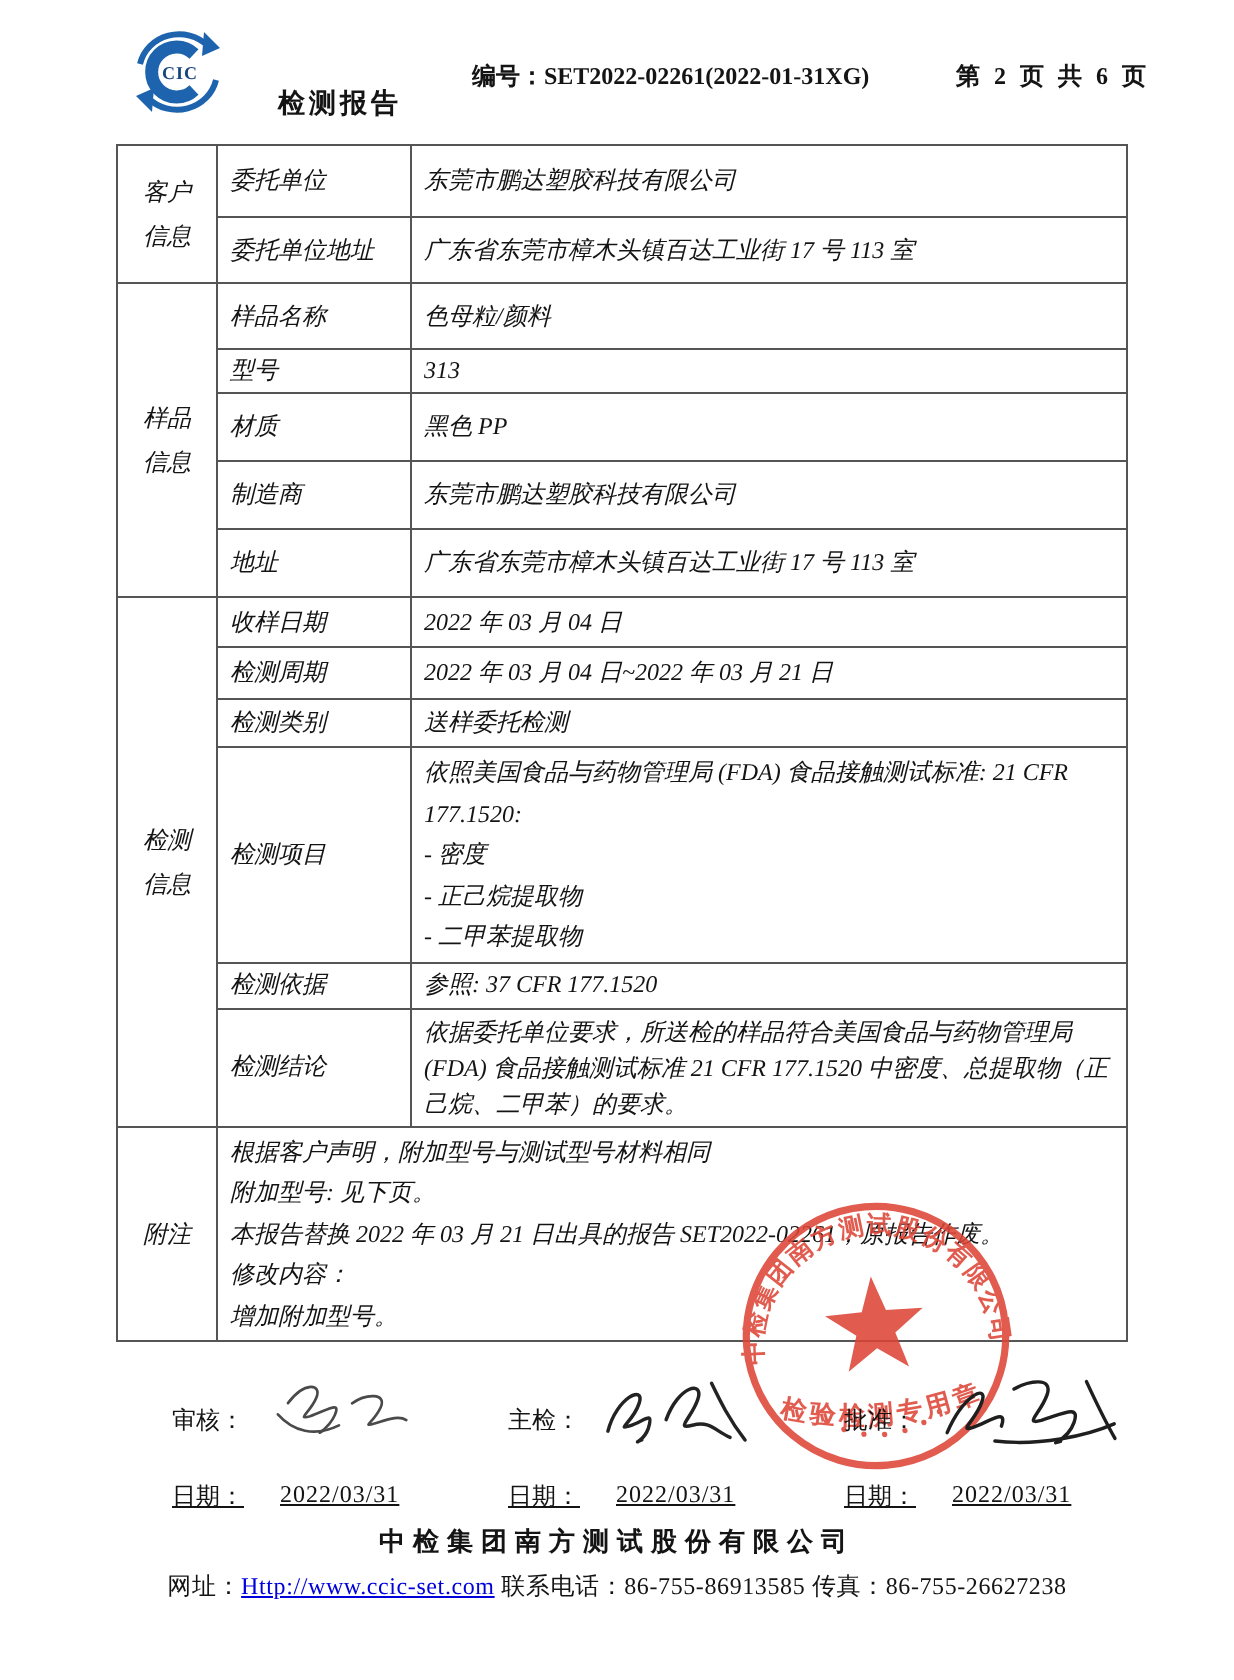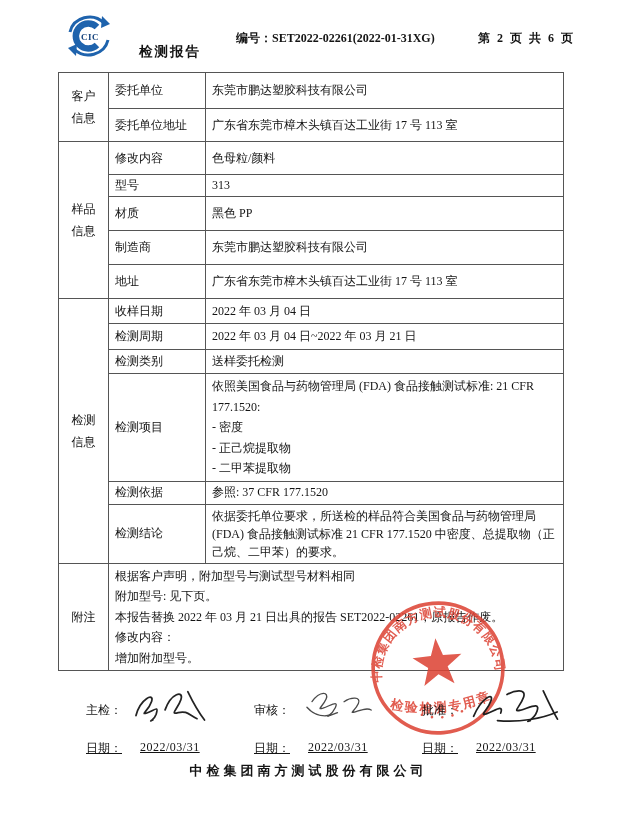--- a/index.html
+++ b/index.html
@@ -8,21 +8,21 @@
     font-family:"Liberation Serif","DejaVu Serif",serif;color:#141414;border-radius:27px;
   }
   
   .logo{position:absolute;left:64px;top:13px;width:50px;height:46px;}
   .hdr-title{position:absolute;left:139px;top:43px;font-size:13.5px;font-weight:bold;letter-spacing:2px;}
   .hdr-no{position:absolute;left:236px;top:30px;font-size:12px;font-weight:bold;}
   .hdr-page{position:absolute;left:478px;top:30px;font-size:12px;font-weight:bold;letter-spacing:2px;}
   
   table.report{
     position:absolute;left:58px;top:72px;width:505px;
-    border-collapse:collapse;table-layout:fixed;
+    border-collapse:collapse;table-layout:fixed;font-style:italic;
   }
   table.report td{
     border:1px solid #555;font-size:12px;padding:2px 6px;vertical-align:middle;
     overflow:hidden;
   }
   td.sec{
     text-align:center;white-space:pre-line;line-height:22px;padding:2px 2px;
   }
   td.lbl{padding-left:12px;}
   td.val{padding-left:13px;}
@@ -81,21 +81,21 @@
       <td class="lbl">委托单位</td>
       <td class="val">东莞市鹏达塑胶科技有限公司</td>
     </tr>
     <tr style="height:33px">
       <td class="lbl">委托单位地址</td>
       <td class="val">广东省东莞市樟木头镇百达工业街 17 号 113 室</td>
     </tr>
     <tr style="height:33px">
       <td class="sec" rowspan="5">样品
 信息</td>
-      <td class="lbl">修改内容</td>
+      <td class="lbl">样品名称</td>
       <td class="val">色母粒/颜料</td>
     </tr>
     <tr style="height:19px">
       <td class="lbl">型号</td>
       <td class="val">313</td>
     </tr>
     <tr style="height:34px">
       <td class="lbl">材质</td>
       <td class="val">黑色 PP</td>
     </tr>
@@ -165,36 +165,36 @@
         <circle cx="68" cy="116" r="1.3"></circle>
       <circle cx="58" cy="115" r="1.3"></circle>
         <circle cx="48.5" cy="111.9" r="1.3"></circle>
       <circle cx="40.5" cy="107.3" r="1.3"></circle>
     </g>
   </svg>
 
   <div class="sign-area">
     <div class="sig-grid">
       <div class="sig-cell">
+        <span class="role">审核：</span>
+        <svg width="84" height="40" viewBox="0 0 90 45">
+          <g fill="none" stroke="#4a4a4a" stroke-width="1.5" stroke-linecap="round" transform="rotate(-3 45 22)">
+            <path d="M16 16 C26 4 36 6 32 14 C28 22 20 26 28 24 C38 21 46 16 42 24 C38 32 28 36 36 32"></path>
+            <path d="M10 22 C18 32 30 36 44 30"></path>
+            <path d="M52 18 C60 13 72 13 68 21 C64 29 56 32 64 30 C72 28 78 26 82 29"></path>
+          </g>
+        </svg>
+      </div>
+      <div class="sig-cell">
         <span class="role">主检：</span>
         <svg width="92" height="44" viewBox="0 0 100 45">
           <g fill="none" stroke="#232323" stroke-width="1.9" stroke-linecap="round" transform="rotate(-4 50 22)">
             <path d="M8 30 C14 12 30 6 26 16 C22 26 12 30 20 28 C28 26 34 20 30 30 C27 37 20 38 26 36"></path>
             <path d="M40 26 C48 8 62 6 58 16 C54 26 44 32 54 30 C64 28 66 34 74 38"></path>
             <path d="M66 8 C70 18 74 28 82 40"></path>
-          </g>
-        </svg>
-      </div>
-      <div class="sig-cell">
-        <span class="role">审核：</span>
-        <svg width="84" height="40" viewBox="0 0 90 45">
-          <g fill="none" stroke="#4a4a4a" stroke-width="1.5" stroke-linecap="round" transform="rotate(-3 45 22)">
-            <path d="M16 16 C26 4 36 6 32 14 C28 22 20 26 28 24 C38 21 46 16 42 24 C38 32 28 36 36 32"></path>
-            <path d="M10 22 C18 32 30 36 44 30"></path>
-            <path d="M52 18 C60 13 72 13 68 21 C64 29 56 32 64 30 C72 28 78 26 82 29"></path>
           </g>
         </svg>
       </div>
       <div class="sig-cell">
         <span class="role">批准：</span>
         <svg width="100" height="46" viewBox="0 0 110 50">
           <g fill="none" stroke="#1f1f1f" stroke-width="1.9" stroke-linecap="round" transform="rotate(-3 55 25)">
             <path d="M10 34 C20 14 34 8 30 18 C26 28 16 34 24 32 C34 29 44 22 40 32"></path>
             <path d="M48 12 C56 8 70 6 66 16 C62 26 52 32 62 30 C74 27 84 22 80 32 C76 42 64 44 72 42"></path>
             <path d="M36 40 C60 44 86 40 102 34"></path>
@@ -214,15 +214,20 @@
       </div>
       <div class="date-cell">
         <span>日期：</span>
         <span class="dval">2022/03/31</span>
       </div>
     </div>
   </div>
 
   <div class="footer">
     <div class="f-company">中检集团南方测试股份有限公司</div>
+    <div class="f-line">
+      <span>网址：</span><a>Http://www.ccic-set.com</a>
+      <span>联系电话：</span><span>86-755-86913585</span>
+      <span>传真：</span><span>86-755-26627238</span>
+    </div>
   </div>
 
 </div>
 
 </body></html>

